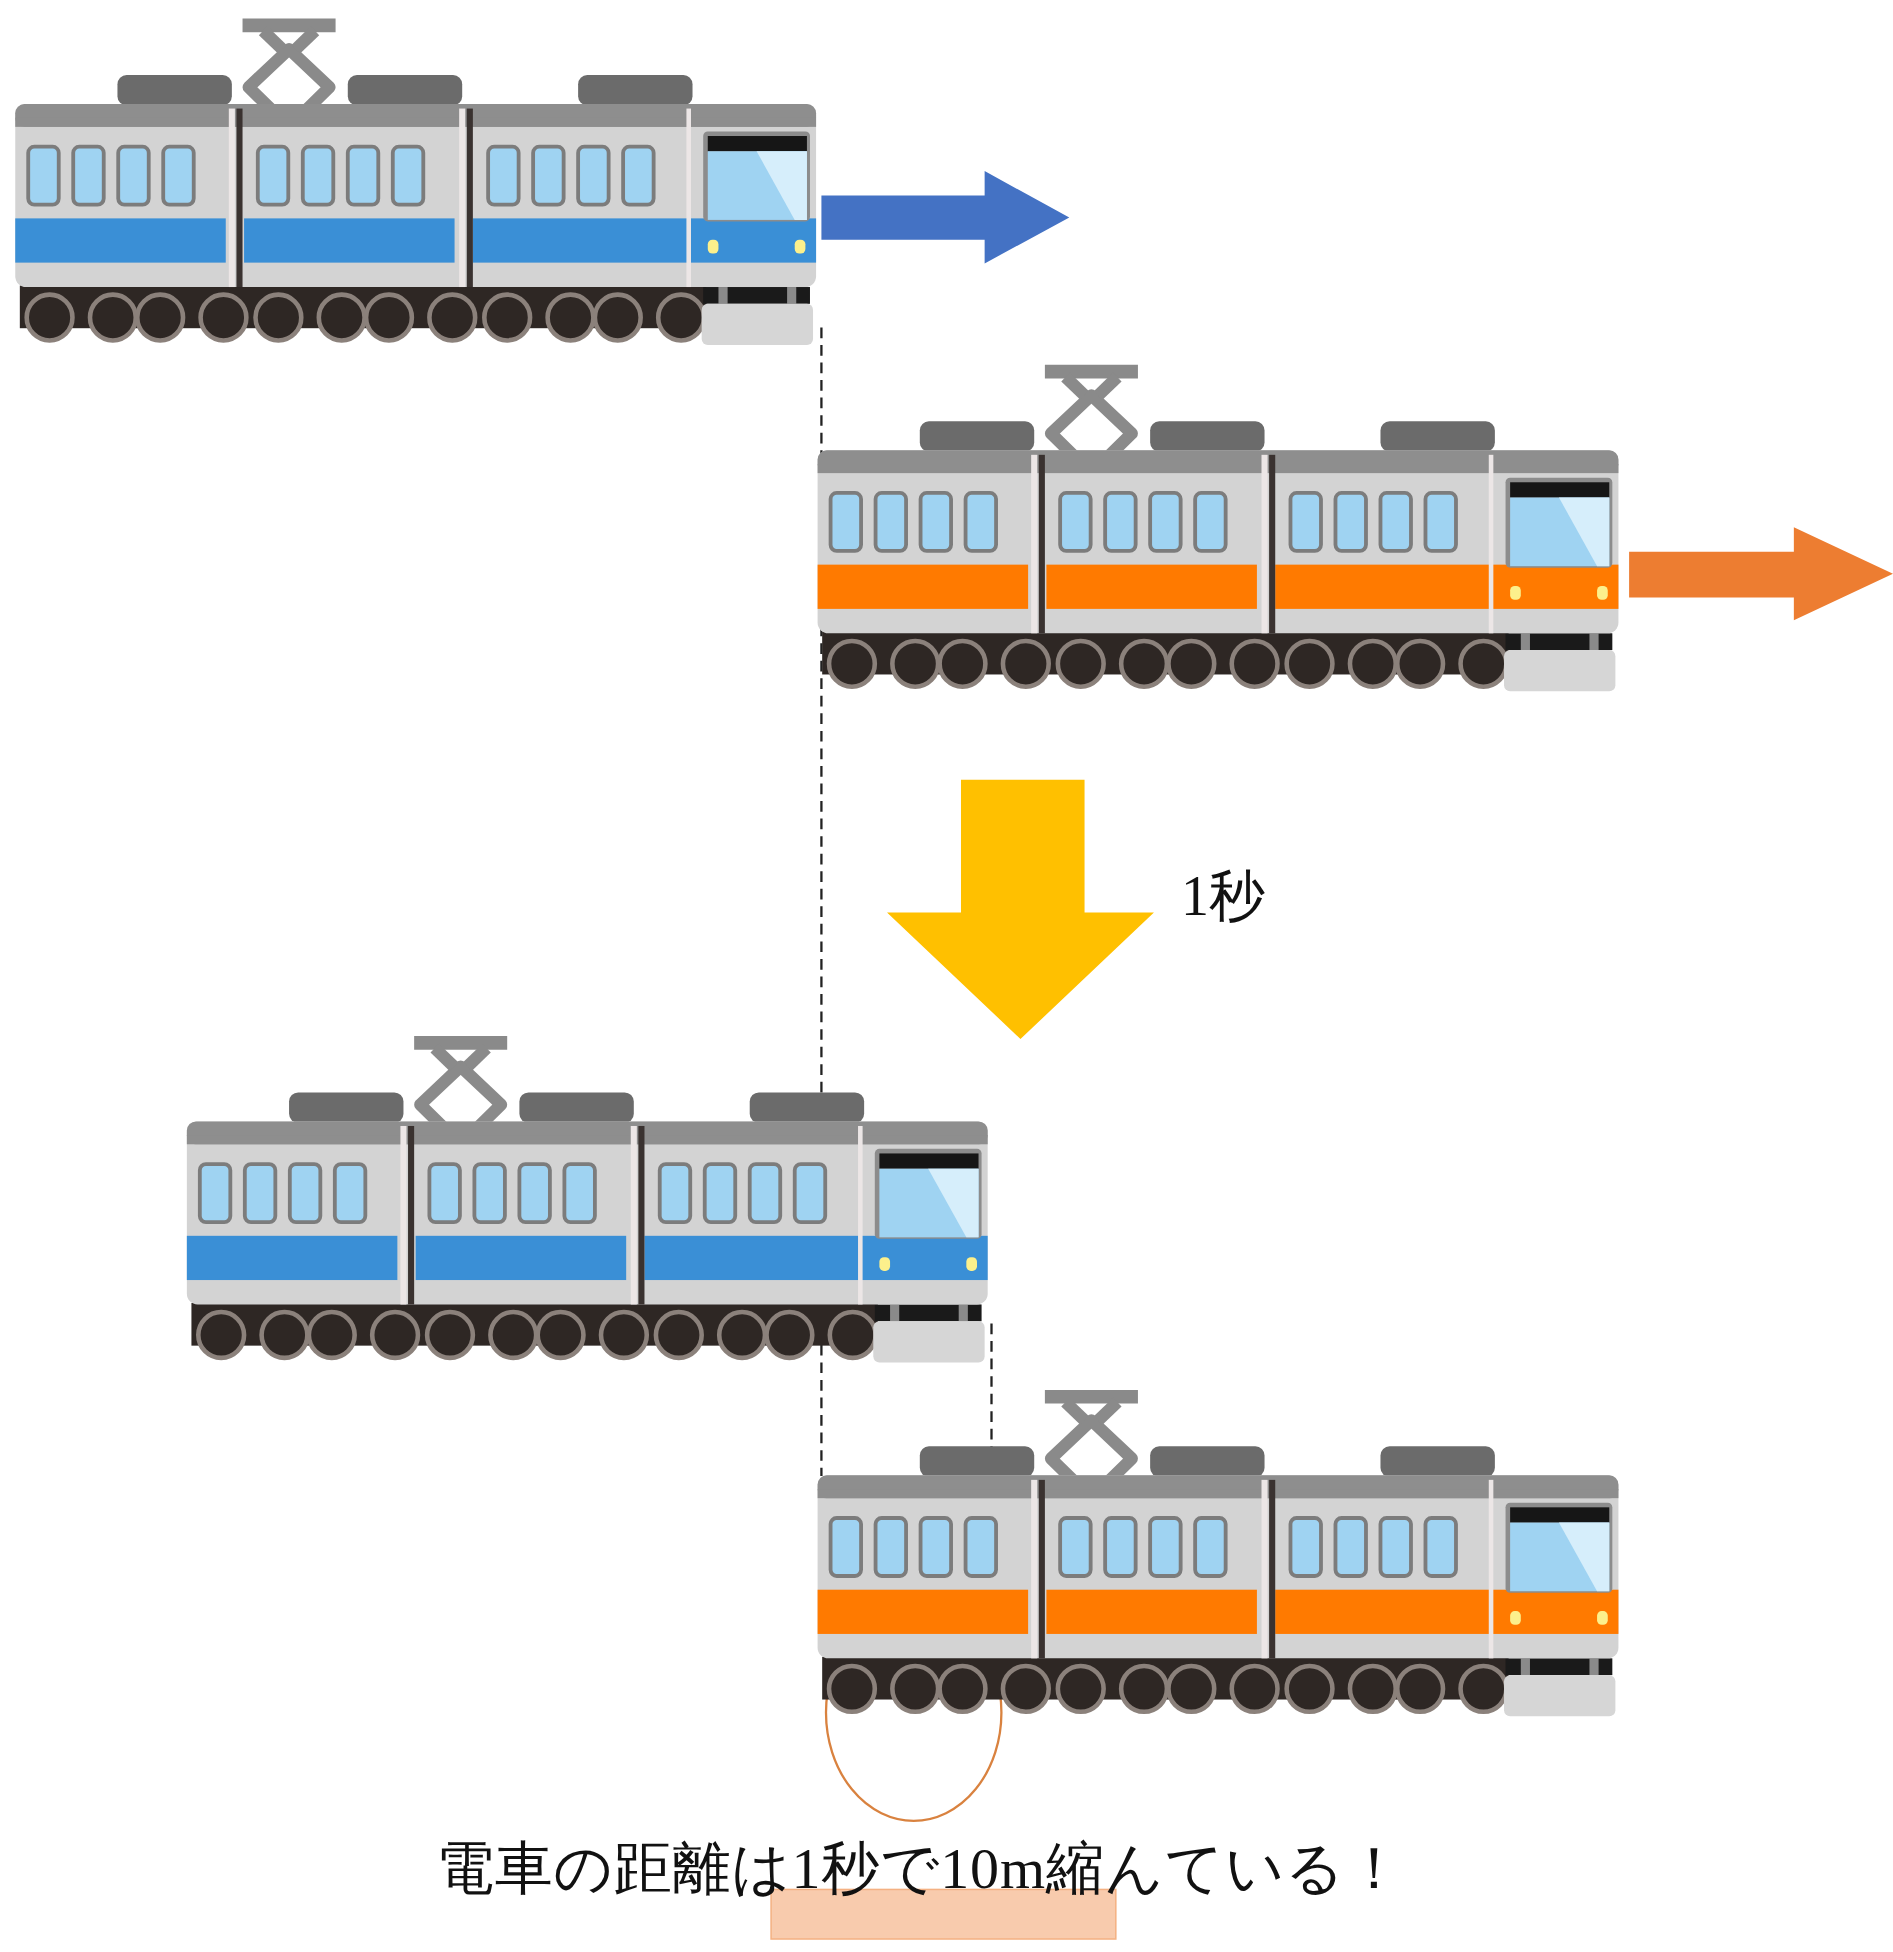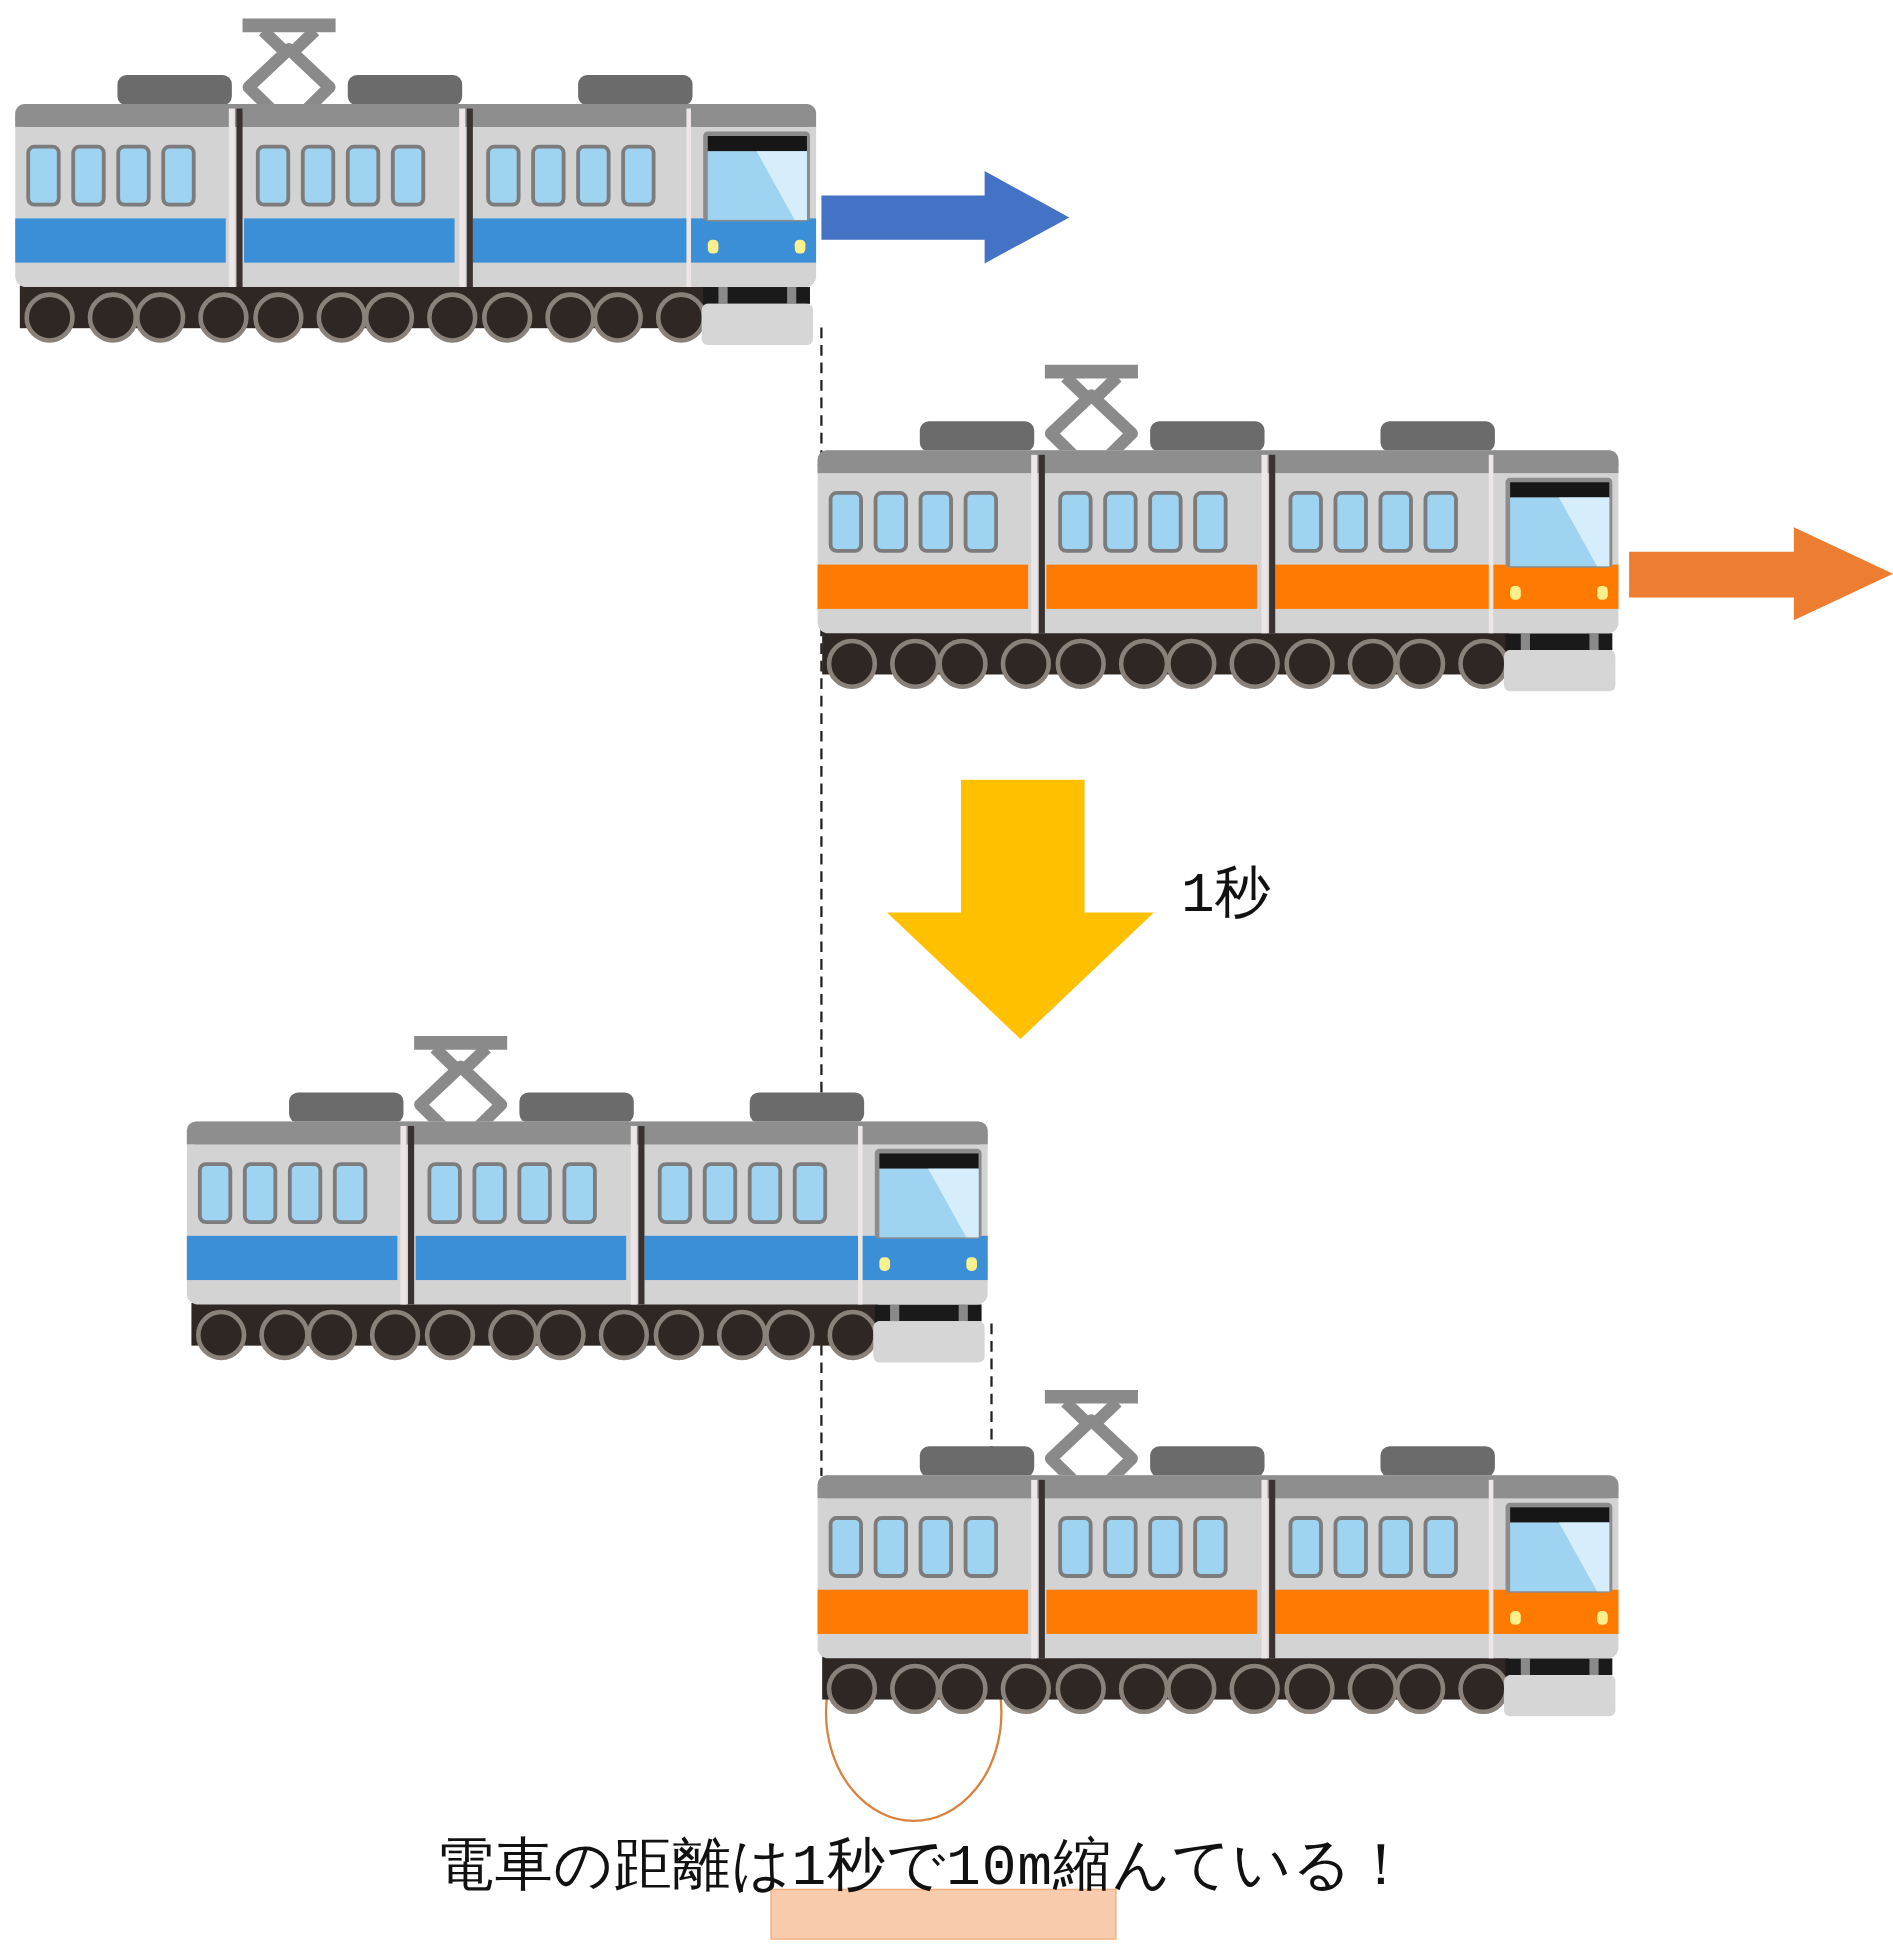--- a/index.html
+++ b/index.html
@@ -1,20 +1,20 @@
 <!DOCTYPE html>
 <html style="font-size:12.2px"><head>
   <meta charset="utf-8">
   <style>
     html, body { margin: 0; padding: 0; background: #ffffff; }
     #canvas { position: relative; width: 1893px; height: 1953px; overflow: hidden; background: #ffffff; }
     svg.layer { position: absolute; left: 0; top: 0; }
     .label {
       position: absolute;
-      font-family: Liberation Mono, monospace;
+      font-family: Liberation Serif, serif;
       color: #111111;
       white-space: nowrap;
       line-height: 1;
     }
     #duration-label { left: 1181px; top: 868px; font-size: 56px; }
     #caption { left: 436px; top: 1840px; font-size: 58px; letter-spacing: 0.8px; }
   </style>
 </head>
 <body>
 

